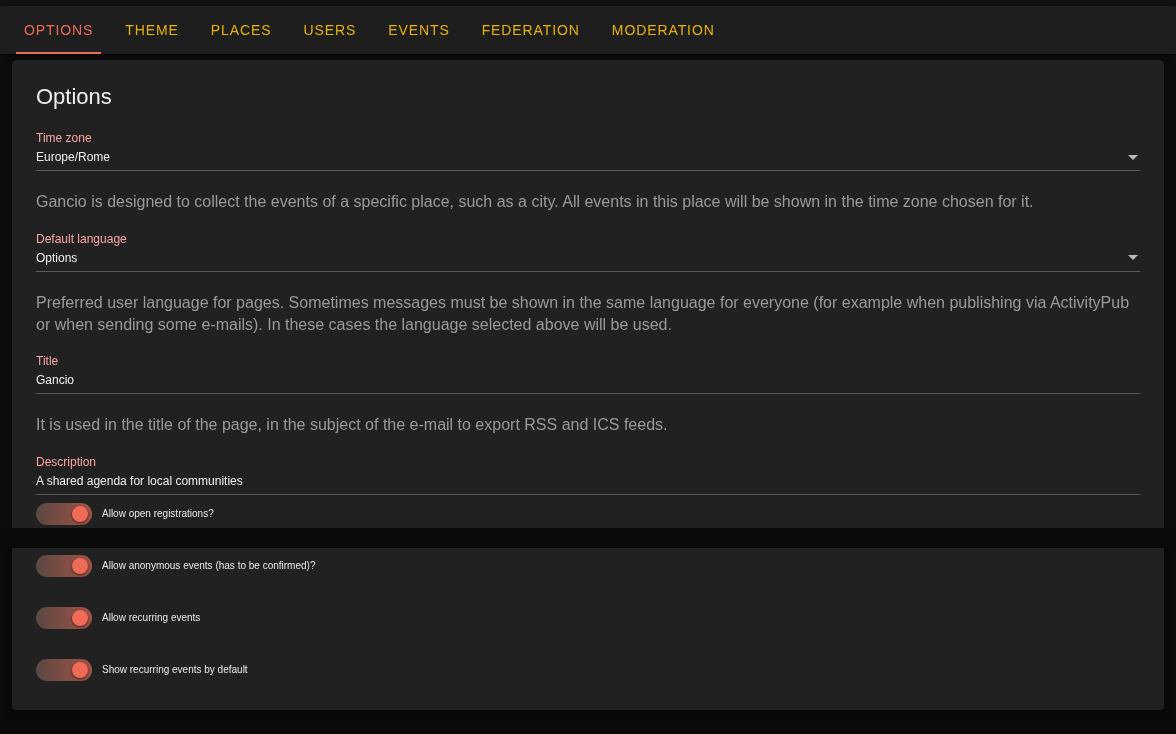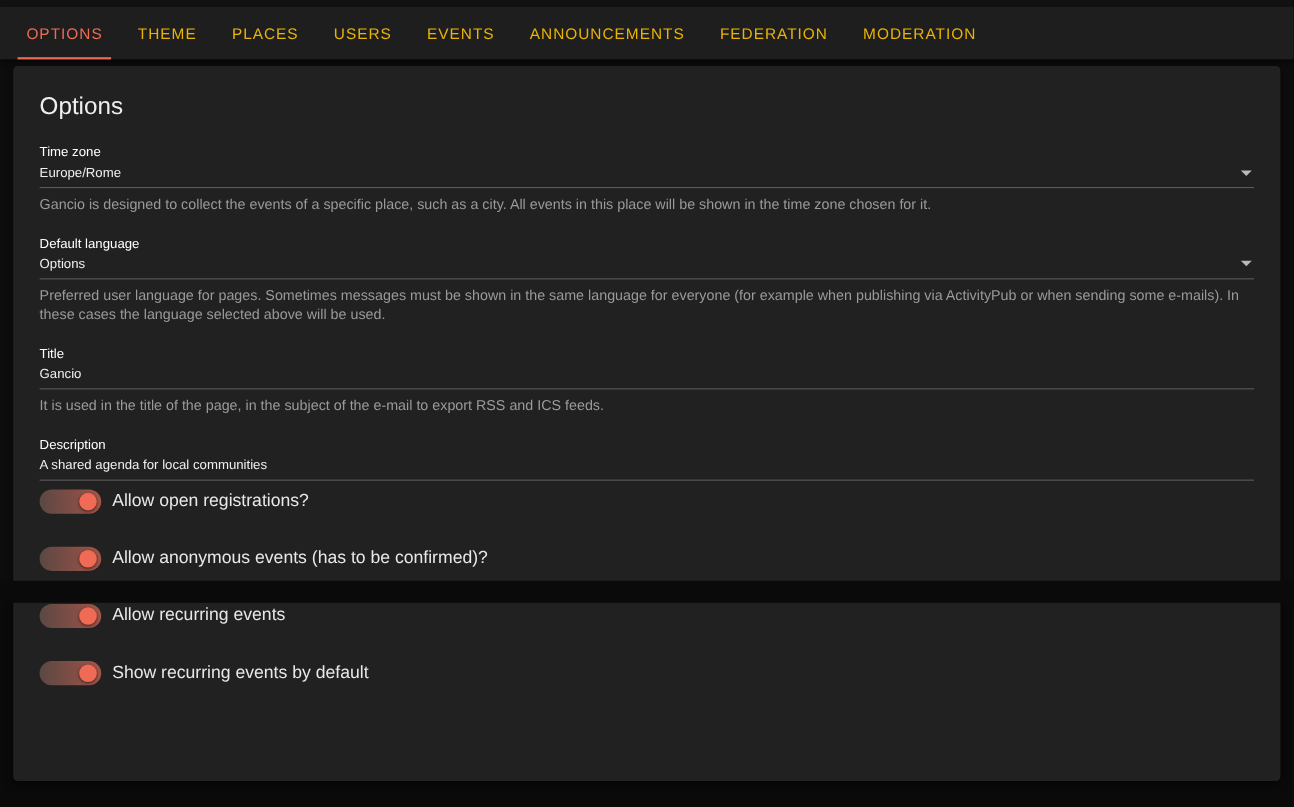--- a/index.html
+++ b/index.html
@@ -80,21 +80,21 @@
     color: #efefef;
     margin: 0 0 20px 0;
     line-height: 1.2;
   }
   
   .field {
     margin-bottom: 6px;
   }
   .field-label {
     font-size: 12px;
-    color: #ffffff;
+    color: #fca5a5;
     margin-bottom: 2px;
     line-height: 1.4;
   }
   .field-control {
     position: relative;
     display: flex;
     align-items: center;
     border-bottom: 1px solid #5a5a5a;
     padding-bottom: 5px;
   }
@@ -112,24 +112,24 @@
   .caret {
     width: 0;
     height: 0;
     border-left: 5px solid transparent;
     border-right: 5px solid transparent;
     border-top: 5px solid #b9b9b9;
     margin-left: 8px;
     margin-right: 2px;
   }
   .hint {
-    font-size: 13px;
+    font-size: 16px;
     color: #9a9a9a;
     line-height: 1.35;
-    margin-top: 6px;
+    margin-top: 20px;
     margin-bottom: 18px;
     max-width: 1105px;
   }
   
   .switch-row {
     display: flex;
     align-items: center;
     margin-bottom: 26px;
   }
   .switch {
@@ -154,21 +154,21 @@
     position: absolute;
     right: 4px;
     top: 5px;
     width: 16px;
     height: 16px;
     border-radius: 50%;
     background: #ef6b55;
     box-shadow: 0 1px 3px rgba(0,0,0,0.6);
   }
   .switch-label {
-    font-size: 16px;
+    font-size: 10px;
     color: #e8e8e8;
     line-height: 1.2;
   }
   .bottombar {
     position: absolute;
     left: 0;
     bottom: 0;
     width: 1176px;
     height: 20px;
     background: #0a0a0a;
@@ -191,23 +191,20 @@
     <div class="tab">
       <span>PLACES</span>
     </div>
     <div class="tab">
       <span>USERS</span>
     </div>
     <div class="tab">
       <span>EVENTS</span>
     </div>
     <div class="tab">
-      <span>ANNOUNCEMENTS</span>
-    </div>
-    <div class="tab">
       <span>FEDERATION</span>
     </div>
     <div class="tab">
       <span>MODERATION</span>
     </div>
   </div>
 
   <div class="card">
     <div class="card-inner">
 

